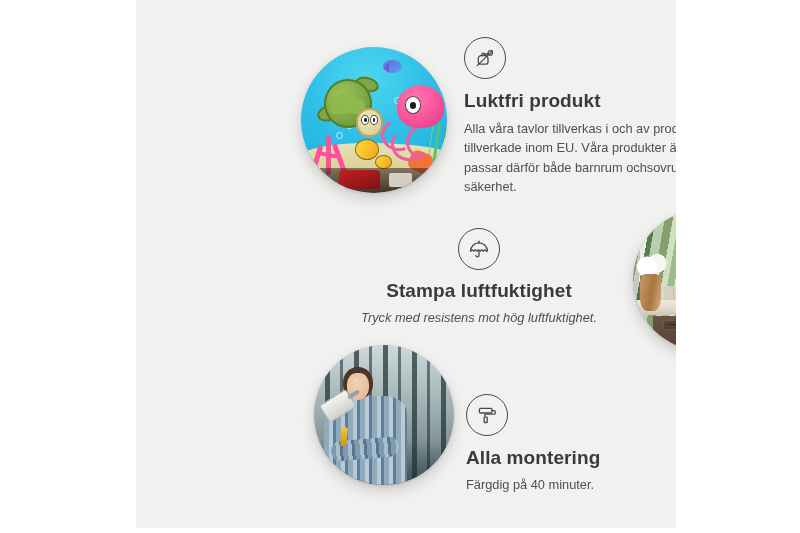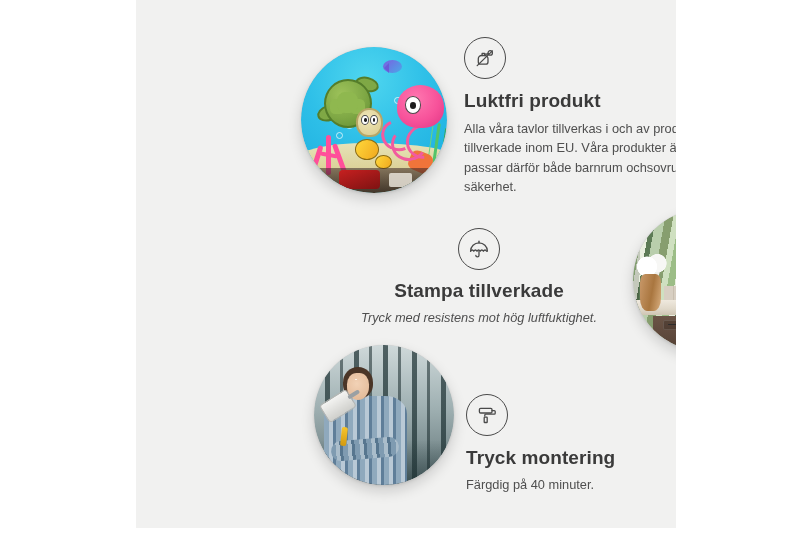--- a/index.html
+++ b/index.html
@@ -388,21 +388,21 @@
           <svg width="26" height="26" viewBox="0 0 26 26" aria-hidden="true">
             <g fill="none" stroke="#4a4a4a" stroke-width="1.3" stroke-linecap="round" stroke-linejoin="round">
               <path d="M4.6 15.2c0-4.6 3.8-8.3 8.4-8.3s8.4 3.7 8.4 8.3"></path>
               <path d="M4.6 15.2c0.9-1.6 2.3-1.6 3.2 0 0.9-1.6 2.3-1.6 3.2 0 0.9-1.6 2.3-1.6 3.2 0 0.9-1.6 2.3-1.6 3.2 0 0.9-1.6 2.3-1.6 3.2 0"></path>
               <path d="M13 6.9V5.2"></path>
               <path d="M13 15.2v4.1c0 0.9-0.7 1.6-1.6 1.6s-1.6-0.7-1.6-1.6"></path>
             </g>
           </svg>
         </div>
       </div>
-      <h2 class="feat-title">Stampa tillverkade</h2>
+      <h2 class="feat-title">Stampa luftfuktighet</h2>
       <p class="feat-body">Tryck med resistens mot hög luftfuktighet.</p>
     </div>
 
     <div class="photo" id="photo-bathroom">
       <div class="photo-inner">
         <div class="bath-wall"></div>
         <div class="bath-splash"></div>
 
         <div class="bath-counter"></div>
         <div class="bath-flowers"></div>
@@ -436,18 +436,18 @@
     <div class="feature" id="feature-mounting">
       <div class="icon-circle">
         <svg width="26" height="26" viewBox="0 0 26 26" aria-hidden="true">
           <g fill="none" stroke="#4a4a4a" stroke-width="1.3" stroke-linecap="round" stroke-linejoin="round">
             <rect x="5.4" y="6.4" width="12.6" height="4.6" rx="1.2"></rect>
             <path d="M18 8.7h2.3c0.5 0 0.9 0.4 0.9 0.9v1.6c0 0.5-0.4 0.9-0.9 0.9h-8.6c-0.5 0-0.9 0.4-0.9 0.9v1.1"></path>
             <rect x="10.2" y="15.1" width="3" height="5.4" rx="0.6"></rect>
           </g>
         </svg>
       </div>
-      <h2 class="feat-title">Tryck montering</h2>
+      <h2 class="feat-title">Alla montering</h2>
       <p class="feat-body">Färgdig på 40 minuter.</p>
     </div>
 
   </div>
 </div>
 
 </body></html>

